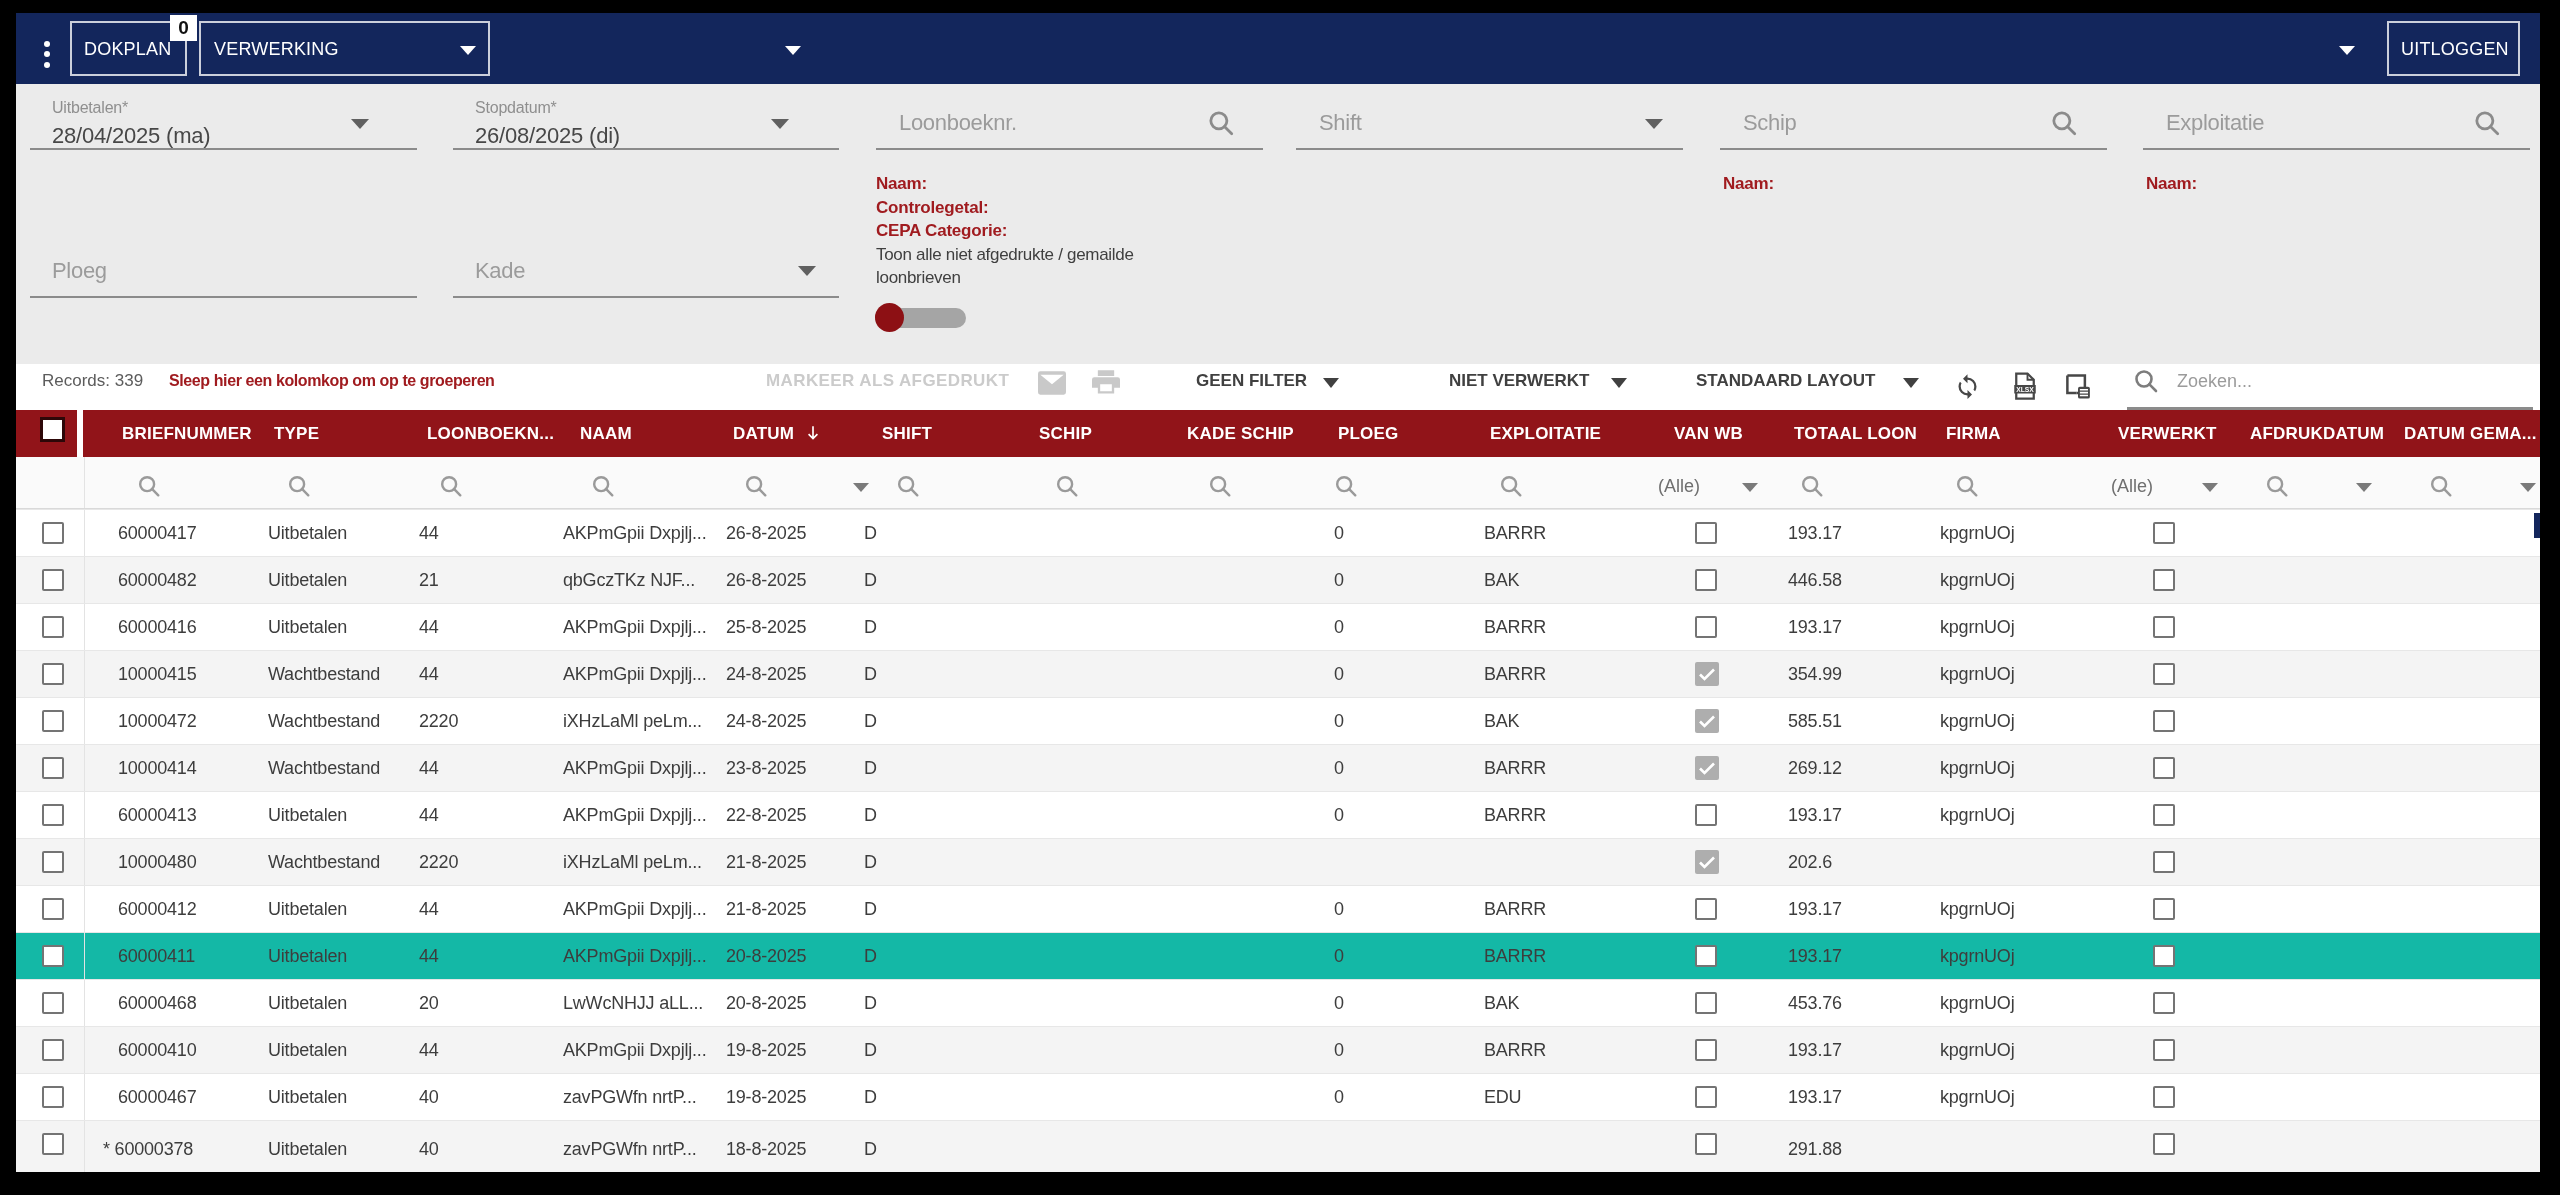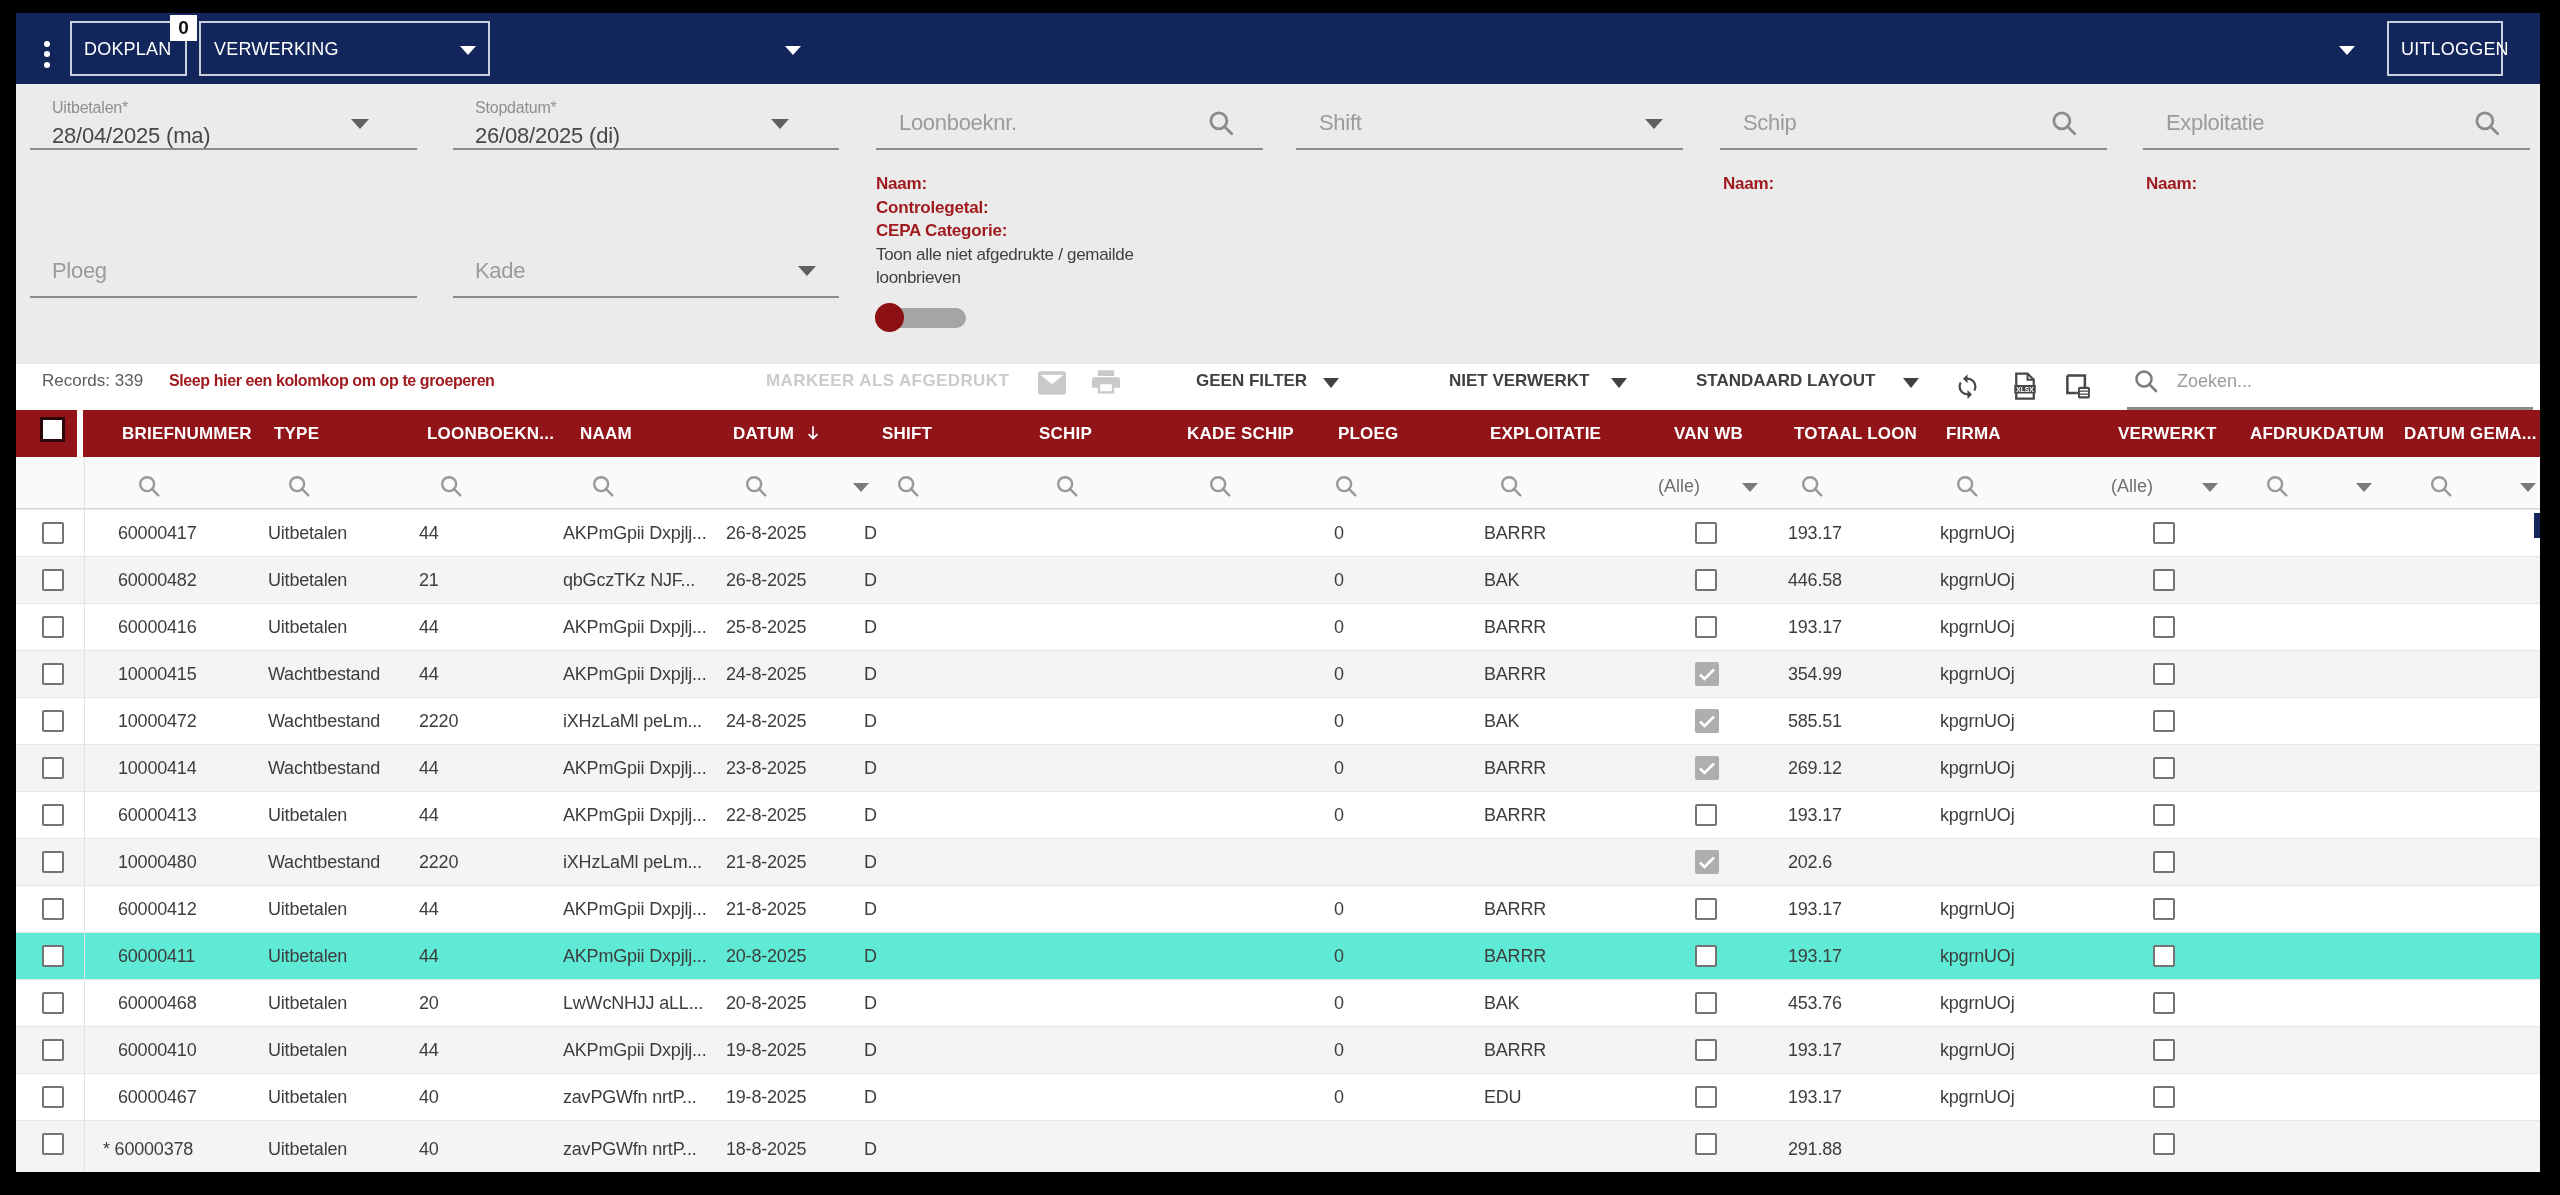--- a/index.html
+++ b/index.html
@@ -34,21 +34,21 @@
 <div class="nbtn" style="left:54px;width:117px">
         <span style="left:12px">DOKPLAN</span>
       </div>
 <div class="abs" style="left:154px;top:2px;width:27px;height:26px;background:#fff;color:#111;font-size:19px;font-weight:bold;text-align:center;line-height:26px">0</div>
 <div class="nbtn" style="left:183px;width:291px">
         <span style="left:13px">VERWERKING</span>
       </div>
 <div class="abs" style="left:444px;top:33px;width:0;height:0;border-left:8px solid transparent;border-right:8px solid transparent;border-top:9px solid #fff"></div>
 <div class="abs" style="left:769px;top:33px;width:0;height:0;border-left:8px solid transparent;border-right:8px solid transparent;border-top:9px solid #fff"></div>
 <div class="abs" style="left:2323px;top:33px;width:0;height:0;border-left:8px solid transparent;border-right:8px solid transparent;border-top:9px solid #fff"></div>
-<div class="nbtn" style="left:2371px;width:116px">
+<div class="nbtn" style="left:2371px;width:133px">
         <span style="left:12px">UITLOGGEN</span>
       </div>
 </div>
 <div class="filters"></div>
 <div class="flabel" style="left:36px;top:86px">Uitbetalen*</div>
 <div class="fvalue" style="left:36px;top:110px">28/04/2025 (ma)</div>
 <div class="uline" style="left:14px;top:135px;width:387px"></div>
 <div class="abs" style="left:335px;top:106px;width:0;height:0;border-left:9px solid transparent;border-right:9px solid transparent;border-top:10px solid #606060"></div>
 <div class="flabel" style="left:459px;top:86px">Stopdatum*</div>
 <div class="fvalue" style="left:459px;top:110px">26/08/2025 (di)</div>
@@ -354,21 +354,21 @@
 <div class="cell" style="left:547px">AKPmGpii Dxpjlj...</div>
 <div class="cell" style="left:710px">21-8-2025</div>
 <div class="cell" style="left:848px">D</div>
 <div class="cell" style="left:1318px">0</div>
 <div class="cell" style="left:1468px">BARRR</div>
 <div class="cb" style="left:1679px;top:12px"></div>
 <div class="cell" style="left:1772px">193.17</div>
 <div class="cell" style="left:1924px">kpgrnUOj</div>
 <div class="cb" style="left:2137px;top:12px"></div>
 </div>
-<div class="row" style="top:919px;height:47px;background:#5eead4">
+<div class="row" style="top:919px;height:47px;background:#14b8a6">
 <div class="vsep"></div>
 <div class="cb" style="left:26px;top:12px"></div>
 <div class="cell" style="left:102px">60000411</div>
 <div class="cell" style="left:252px">Uitbetalen</div>
 <div class="cell" style="left:403px">44</div>
 <div class="cell" style="left:547px">AKPmGpii Dxpjlj...</div>
 <div class="cell" style="left:710px">20-8-2025</div>
 <div class="cell" style="left:848px">D</div>
 <div class="cell" style="left:1318px">0</div>
 <div class="cell" style="left:1468px">BARRR</div>

